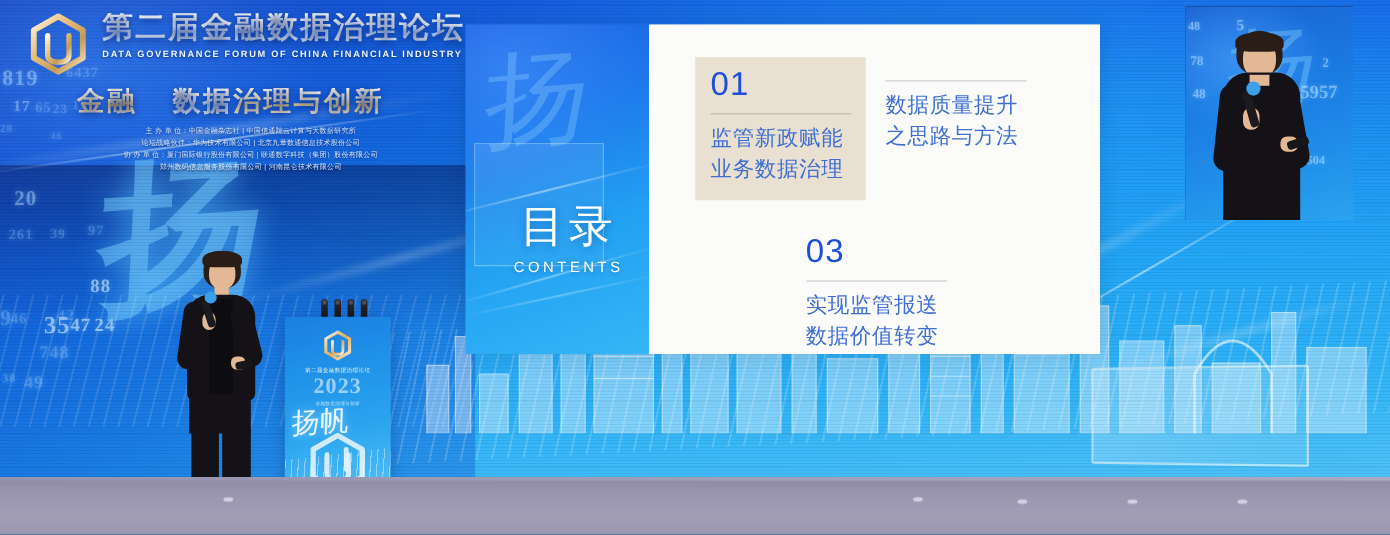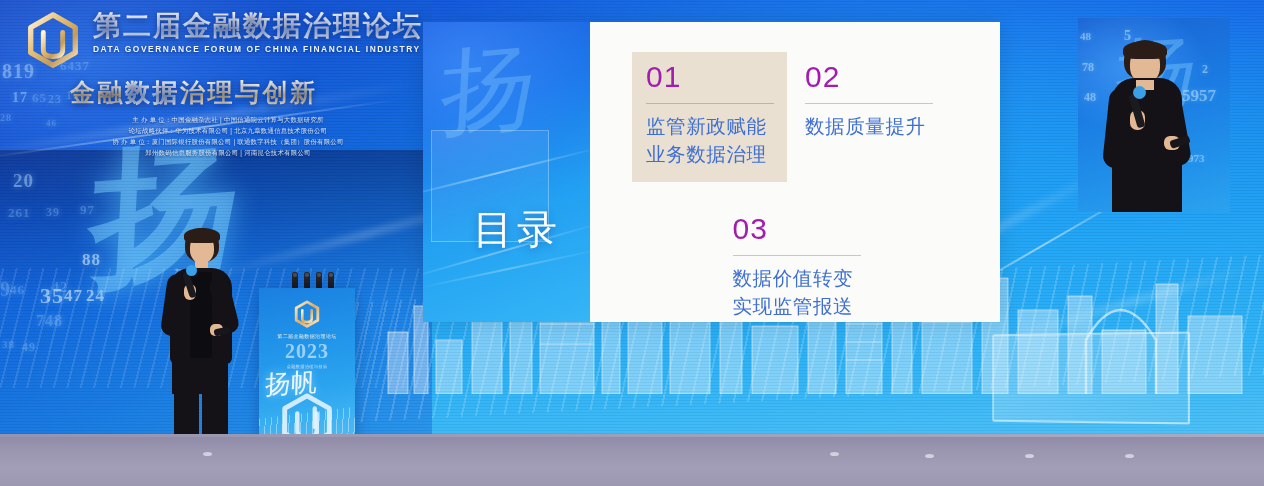--- a/index.html
+++ b/index.html
@@ -122,21 +122,21 @@
     margin-top:7px; margin-left:48px;
     font-family:"Liberation Serif","DejaVu Serif",serif;
     font-size:25px; font-weight:700; letter-spacing:2.5px; line-height:1;
     white-space:nowrap;
     background:linear-gradient(180deg,#fffdf4 0%,#fff6d8 40%,#e8c98a 62%,#fffaf0 100%);
     -webkit-background-clip:text; background-clip:text; color:transparent;
     text-shadow:0 2px 7px rgba(0,20,80,.6);
   }
   .t-sub .accent {
     background:linear-gradient(180deg,#ffffff 0%,#eaf2ff 45%,#a8c6f0 62%,#ffffff 100%);
-    -webkit-background-clip:text; background-clip:text; color:transparent;
+    -webkit-background-clip:text; background-clip:text; color:transparent;margin-left:32px;
   }
 
   .org-lines { margin-top:9px; text-align:center; width:352px; margin-left:30px; }
   .org-line {
     font-size:6.4px; line-height:1.72; color:rgba(240,248,255,.90);
     letter-spacing:.25px; white-space:nowrap;
     text-shadow:0 1px 2px rgba(0,25,90,.75);
   }
 
   .t-date {
@@ -186,37 +186,37 @@
 
   .slide-right {
     flex:1; background:#fbfbfa; position:relative;
     display:flex; flex-direction:column; align-items:center;
     padding-top:30px;
   }
   .toc-row { display:flex; gap:16px; }
   .toc-item { width:143px; padding:10px 0 14px 0; }
   .toc-item.hl { background:#e9e0d1; padding-left:12px; padding-right:10px; width:155px; margin-left:-12px; }
   .toc-num {
-    font-size:30px; font-weight:400; color:#a21caf; letter-spacing:1px;
+    font-size:30px; font-weight:400; color:#1d4ed8; letter-spacing:1px;
     line-height:1; padding-left:2px;
   }
   .toc-rule {
     width:128px; height:1px; background:#c6c8cc; margin:11px 0 9px 2px;
   }
   .toc-item.hl .toc-rule { background:#bdb4a4; }
   .toc-label {
     font-family:"Liberation Serif","DejaVu Serif",serif;
     font-size:19.5px; line-height:1.42; color:#3f6fd2; letter-spacing:.6px;
     white-space:nowrap; padding-left:2px;
   }
   .toc-row-2 { margin-top:22px; display:flex; justify-content:center; width:100%; padding-left:14px; }
 
   
   .pip {
-    position:absolute; left:1078px; top:18px; width:152px; height:194px;
+    position:absolute; left:1078px; top:6px; width:152px; height:194px;
     overflow:hidden; background:#0f172a;
   }
   .pip-bg {
     position:absolute; inset:0;
     background:
       radial-gradient(ellipse 120px 90px at 30% 25%, rgba(80,170,255,.55), rgba(0,0,0,0) 70%),
       linear-gradient(165deg,#1a63d4 0%,#1a7ae2 40%,#2191ea 75%,#2ba3ef 100%);
   }
   .pip-num {
     position:absolute; color:rgba(200,232,255,.50);
@@ -300,21 +300,21 @@
     <div class="num dim" style="left:8px;  top:205px; font-size:13px;">261</div>
     <div class="num dim" style="left:46px; top:205px; font-size:12px;">39</div>
     <div class="num dim" style="left:80px; top:202px; font-size:13px;">97</div>
     <div class="num dim" style="left:10px; top:282px; font-size:13px;">46</div>
     <div class="num dim" style="left:52px; top:280px; font-size:14px;">42</div>
     <div class="num br" style="left:40px; top:283px; font-size:22px;">35</div>
     <div class="num br" style="left:64px; top:286px; font-size:17px;">47</div>
     <div class="num br" style="left:86px; top:286px; font-size:17px;">24</div>
     <div class="num dim" style="left:36px; top:312px; font-size:16px;">748</div>
     <div class="num dim" style="left:2px;  top:338px; font-size:11px;">38</div>
-    <div class="num dim" style="left:22px; top:340px; font-size:12px;">49</div>
+    <div class="num dim" style="left:22px; top:340px; font-size:16px;">49</div>
     <div class="num dim" style="left:0px;  top:278px; font-size:20px;">9</div>
     <div class="num dim" style="left:0px;  top:112px; font-size:10px;">28</div>
 
     <div class="calli">扬</div>
 
     <div class="ray soft" style="left:-40px; top:118px; width:460px; transform:rotate(-9deg);"></div>
     <div class="ray" style="left:-20px; top:128px; width:420px; transform:rotate(-8deg);"></div>
     <div class="ray soft" style="left:200px; top:232px; width:330px; transform:rotate(-15deg);"></div>
     <div class="ray" style="left:560px; top:42px;  width:260px; transform:rotate(4deg); opacity:.35;"></div>
     <div class="ray soft" style="left:840px; top:230px; width:300px; transform:rotate(-28deg);"></div>
@@ -396,59 +396,60 @@
 
   <div class="slide">
     <div class="slide-left">
       <div class="sl-calli">扬</div>
       <div class="sl-rect"></div>
       <div class="sl-ray" style="left:-30px; top:150px; width:210px; transform:rotate(-14deg); opacity:.55;"></div>
       <div class="sl-ray" style="left:-20px; top:228px; width:200px; transform:rotate(-16deg); opacity:.45;"></div>
       <div class="sl-ray" style="left:-10px; top:246px; width:190px; transform:rotate(-12deg); opacity:.35;"></div>
       <div class="sl-text">
         <div class="sl-cn">目录</div>
+        <div class="sl-en">CONTENTS</div>
       </div>
     </div>
 
     <div class="slide-right">
       <div class="toc-row">
         <div class="toc-item hl">
           <div class="toc-num">01</div>
           <div class="toc-rule"></div>
           <div class="toc-label">监管新政赋能</div>
           <div class="toc-label">业务数据治理</div>
         </div>
         <div class="toc-item">
-          <div class="toc-num">02</div>
           <div class="toc-rule"></div>
           <div class="toc-label">数据质量提升</div>
+          <div class="toc-label">之思路与方法</div>
         </div>
       </div>
 
       <div class="toc-row-2">
         <div class="toc-item">
           <div class="toc-num">03</div>
           <div class="toc-rule"></div>
+          <div class="toc-label">实现监管报送</div>
           <div class="toc-label">数据价值转变</div>
-          <div class="toc-label">实现监管报送</div>
         </div>
       </div>
     </div>
   </div>
 
   <div class="pip">
     <div class="pip-bg"></div>
     <div class="pip-calli">扬</div>
     <div class="pip-num" style="left:2px;  top:12px; font-size:11px;">48</div>
     <div class="pip-num" style="left:46px; top:10px; font-size:14px;">5</div>
     <div class="pip-num" style="left:4px;  top:42px; font-size:12px;">78</div>
     <div class="pip-num" style="left:124px;top:44px; font-size:12px;">2</div>
     <div class="pip-num" style="left:6px;  top:72px; font-size:12px;">48</div>
     <div class="pip-num" style="left:104px;top:68px; font-size:17px;">5957</div>
-    <div class="pip-num" style="left:110px;top:134px;font-size:11px;">973</div>
+    <div class="pip-num" style="left:110px;top:134px;font-size:11px;">504</div>
 
     <div class="person">
       <div class="hair" style="left:46px; top:22px; width:42px; height:40px;"></div>
       <div class="head" style="left:52px; top:29px; width:30px; height:36px;"></div>
       <div class="hair" style="left:45px; top:23px; width:44px; height:18px; border-radius:50% 50% 30% 30%;"></div>
       <div class="suit" style="left:34px; top:60px; width:70px; height:134px; border-radius:22px 22px 0 0;"></div>
       <div class="skin" style="left:58px; top:62px; width:18px; height:26px;"></div>
       <div class="suit" style="left:52px; top:72px; width:32px; height:122px;"></div>
       <div class="limb" style="left:28px; top:70px; width:24px; height:80px; border-radius:12px; transform:rotate(6deg);"></div>
       <div class="limb" style="left:84px; top:72px; width:24px; height:76px; border-radius:12px; transform:rotate(-10deg);"></div>

